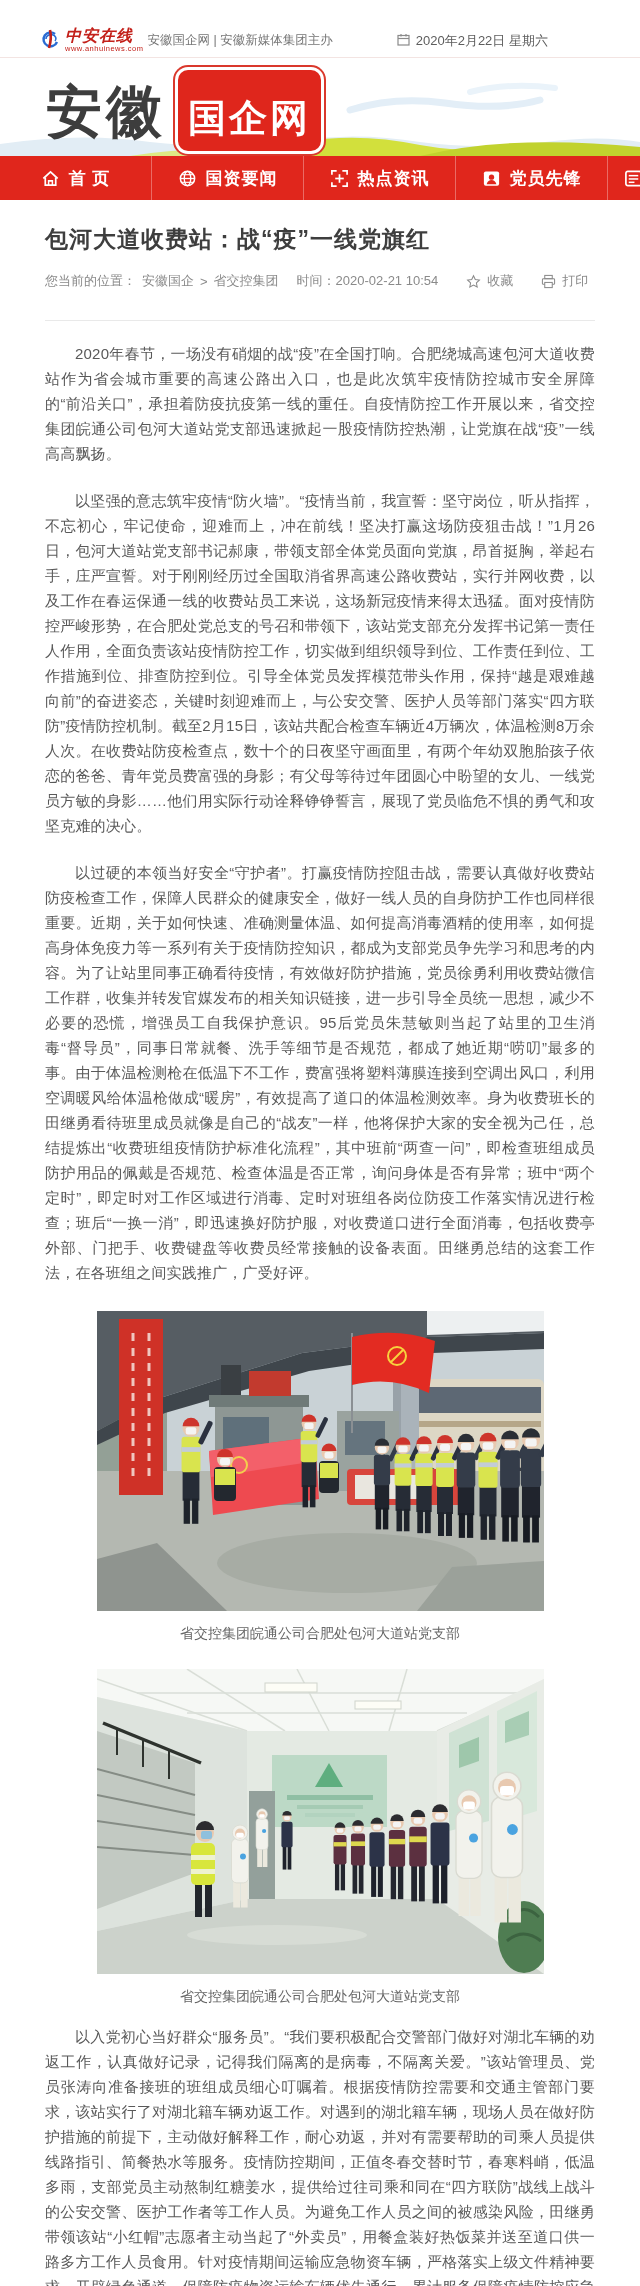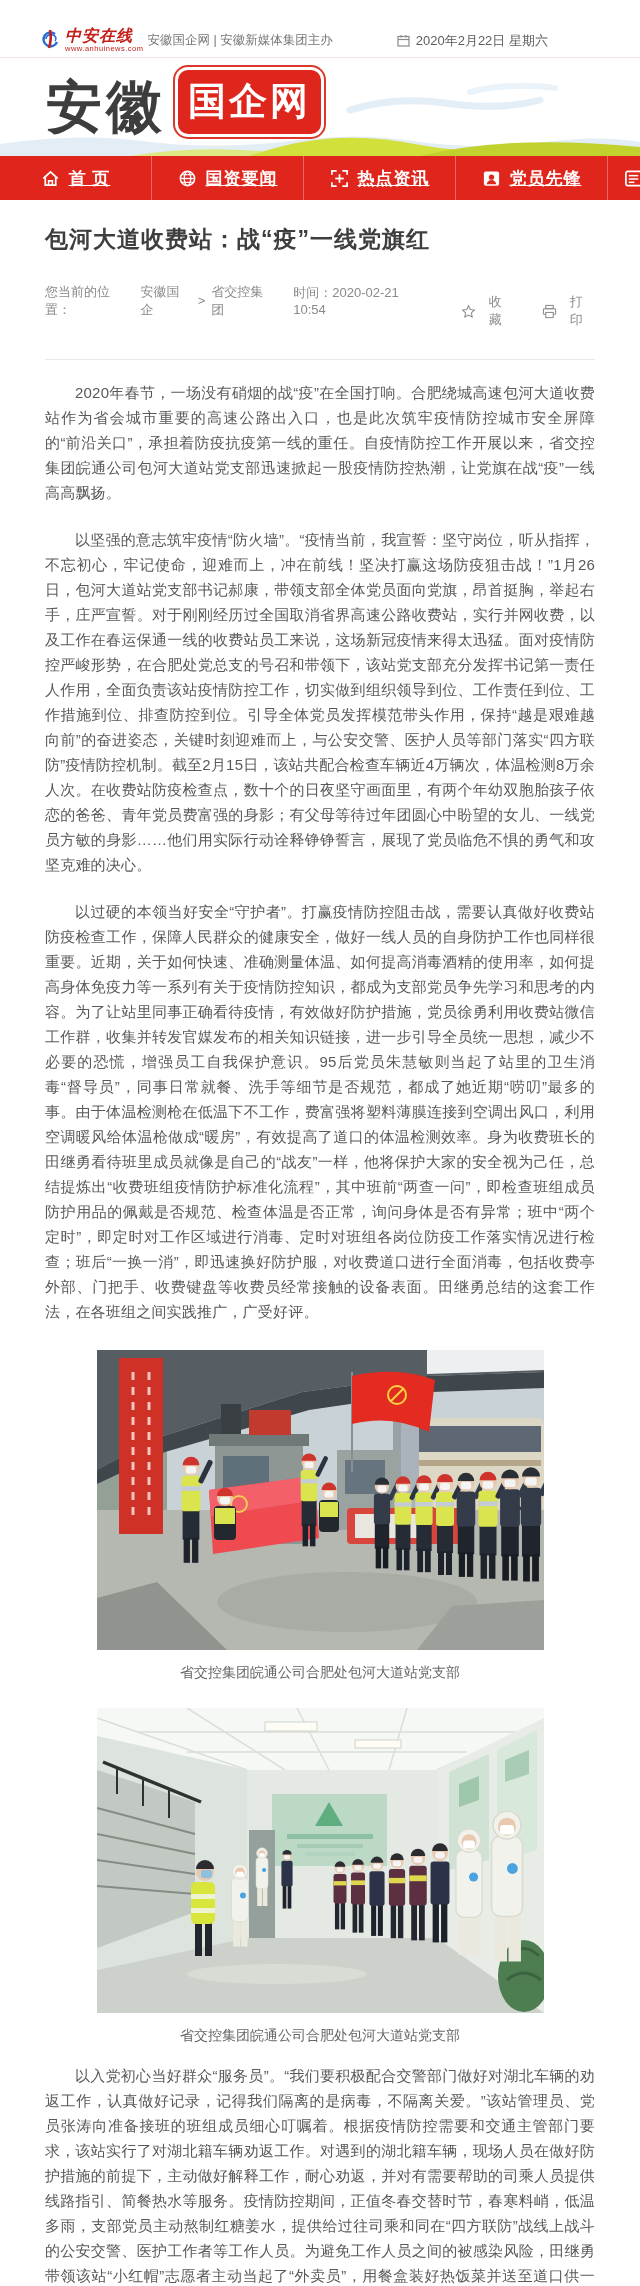--- a/index.html
+++ b/index.html
@@ -5,43 +5,43 @@
   html,body { margin:0; padding:0; background:#fff; }
   body { width:640px; font-family:"Liberation Sans","DejaVu Sans",sans-serif; color:#333; }
 
   
   .topbar { height:34px; display:flex; align-items:center; padding-left:38px; border-bottom:1px solid #f3e4e2; box-sizing:border-box;margin-top:24px; }
   .brand { display:flex; align-items:center; gap:3px; cursor:pointer; }
   .brand-txt { display:flex; flex-direction:column; line-height:1; }
   .brand-main { color:#c3201a; font-weight:bold; font-style:italic; font-size:16px; font-family:"DejaVu Serif","Liberation Serif",serif; letter-spacing:1px; }
   .brand-sub { color:#c3201a; font-size:7.5px; margin-top:1px; letter-spacing:.5px; }
   .site-label { color:#767676; font-size:12.5px; margin-left:4px; }
-  .topbar-date { margin-left:64px; color:#5d5d5d; font-size:13px; display:flex; align-items:flex-end; gap:6px; }
+  .topbar-date { margin-left:64px; color:#5d5d5d; font-size:13px; display:flex; align-items:center; gap:6px; }
 
   
   .banner { position:relative; height:98px; overflow:hidden; background:#fff; }
   .banner-art { position:absolute; left:0; bottom:0; }
-  .banner-logo { position:absolute; left:46px; top:12px; display:flex; align-items:flex-start; z-index:2; cursor:pointer; }
+  .banner-logo { position:absolute; left:46px; top:12px; display:flex; align-items:flex-end; z-index:2; cursor:pointer; }
   .banner-region { font-size:56px; font-weight:900; color:#3d3d3d; letter-spacing:4px; }
-  .banner-stamp { margin-left:12px; background:#df261c; color:#fff; font-size:38px; font-weight:900; padding:6px 10px 7px; border-radius:10px; letter-spacing:3px; box-shadow:0 0 0 3px #fff, 0 0 0 5px #da382c; }
+  .banner-stamp { margin-left:12px; background:#df261c; color:#fff; font-size:38px; font-weight:900; padding:23px 10px 7px; border-radius:10px; letter-spacing:3px; box-shadow:0 0 0 3px #fff, 0 0 0 5px #da382c; }
 
   
   .nav { height:44px; background:#e0261c; display:flex; overflow:hidden; }
-  .nav-item { flex:0 0 152px; display:flex; align-items:center; justify-content:center; gap:9px; color:#fff; font-size:17px; font-weight:bold; border-right:1px solid rgba(255,255,255,.32); cursor:pointer; letter-spacing:1px; box-sizing:border-box;text-decoration:underline; }
+  .nav-item { flex:0 0 152px; display:flex; align-items:center; justify-content:center; gap:9px; color:#fff; font-size:17px; font-weight:bold; border-right:1px solid rgba(255,255,255,.32); cursor:pointer; letter-spacing:1px; box-sizing:border-box; }
   .nav-item.partial { justify-content:flex-start; padding-left:16px; }
   .nav-ico { display:flex; }
 
   
   .article { padding:0 45px 52px; }
   .article-title { font-size:23px; font-weight:bold; color:#3e3e3e; margin:24px 0 0; letter-spacing:1px; }
   .meta-bar { margin-top:17px; display:flex; align-items:center; font-size:13px; color:#8a8a8a; padding-bottom:30px; border-bottom:1px solid #e9e9e9; }
   .meta-bar .crumb { color:#8a8a8a; cursor:pointer; }
   .meta-sep { margin:0 6px; }
   .meta-time { margin-left:18px; }
-  .meta-act { margin-left:28px; display:flex; align-items:center; gap:13px; cursor:pointer; color:#8a8a8a;margin-top:21px; }
+  .meta-act { margin-left:28px; display:flex; align-items:center; gap:6px; cursor:pointer; color:#8a8a8a; }
   .meta-act svg { display:block; }
 
   .body-text p { font-size:15px; line-height:25px; color:#595959; text-align:justify; text-indent:2em; margin:0 0 22px; letter-spacing:.2px; }
   .body-text { padding-top:20px; }
 
   figure { margin:26px auto 0; width:447px; }
   .photo { width:447px; overflow:hidden; background:#dfe3e2; line-height:0; }
   figcaption { text-align:center; font-size:14px; color:#666; margin:12px 0 18px; line-height:20px; }
 </style>
 </head>

